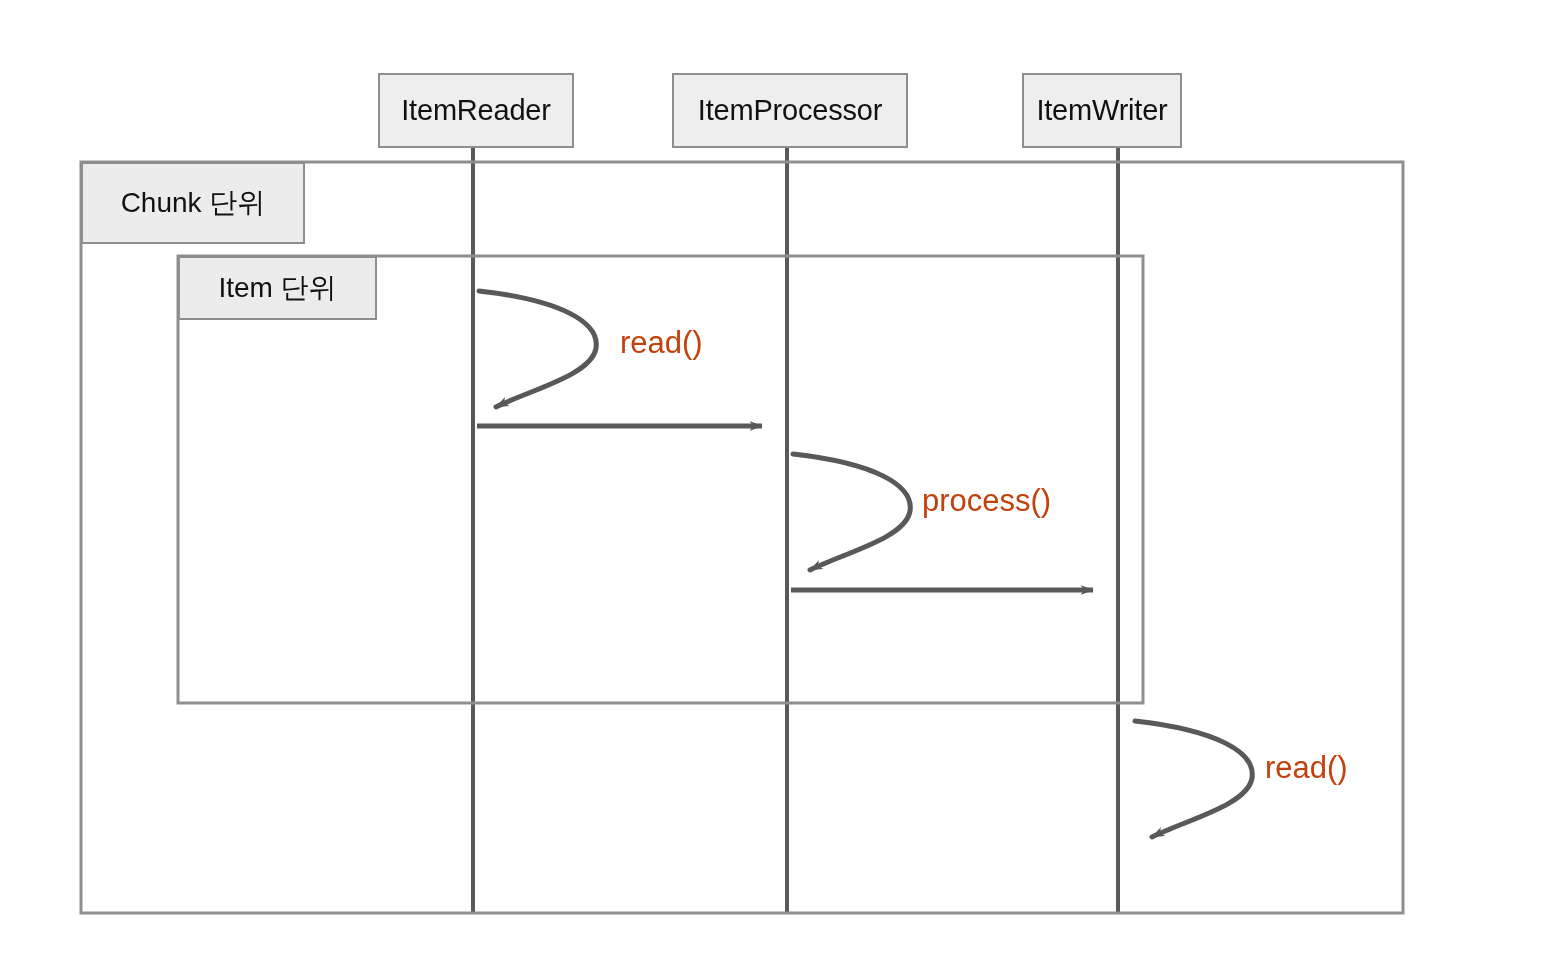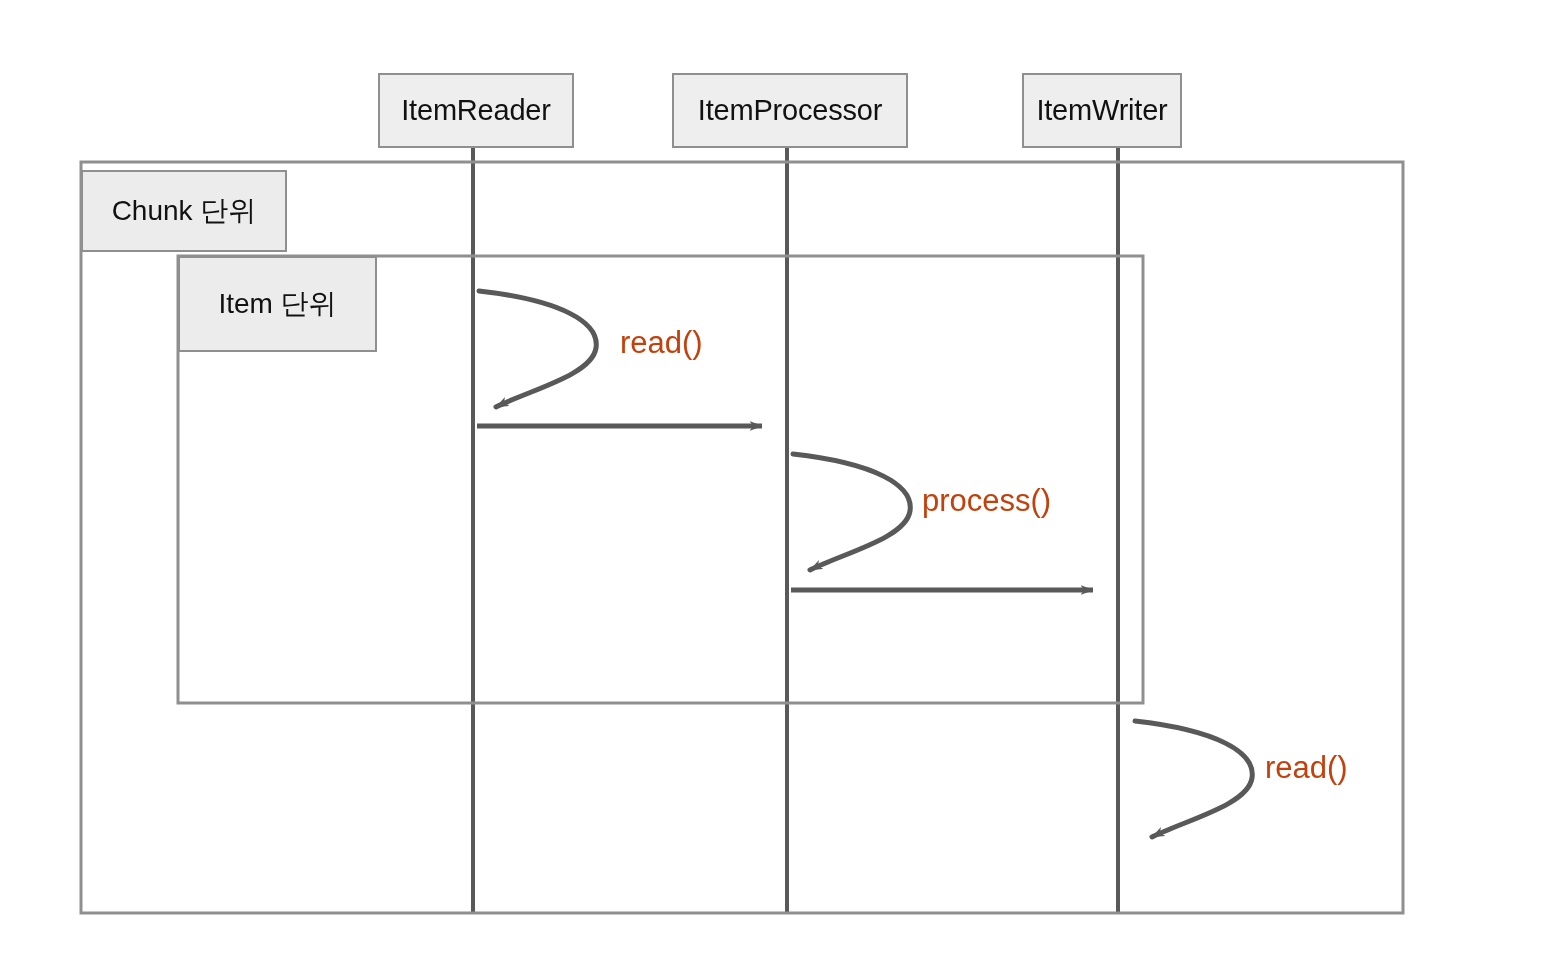--- a/index.html
+++ b/index.html
@@ -111,25 +111,25 @@
   </div>
 
   <div class="participant-box" style="left:672px; top:73px; width:236px; height:75px;">
     <span>ItemProcessor</span>
   </div>
 
   <div class="participant-box" style="left:1022px; top:73px; width:160px; height:75px;">
     <span>ItemWriter</span>
   </div>
 
-  <div class="frame-label-box" style="left:81px; top:162px; width:206px; height:82px;margin-top:8px;">
+  <div class="frame-label-box" style="left:81px; top:162px; width:224px; height:82px;">
     <span>Chunk 단위</span>
   </div>
 
-  <div class="frame-label-box" style="left:178px; top:256px; width:199px; height:96px;">
+  <div class="frame-label-box" style="left:178px; top:256px; width:199px; height:64px;">
     <span>Item 단위</span>
   </div>
 
   <div class="msg-label" style="left:620px; top:325px;">read()</div>
 
   <div class="msg-label" style="left:922px; top:483px;">process()</div>
 
   <div class="msg-label" style="left:1265px; top:750px;">read()</div>
 
 </div>

